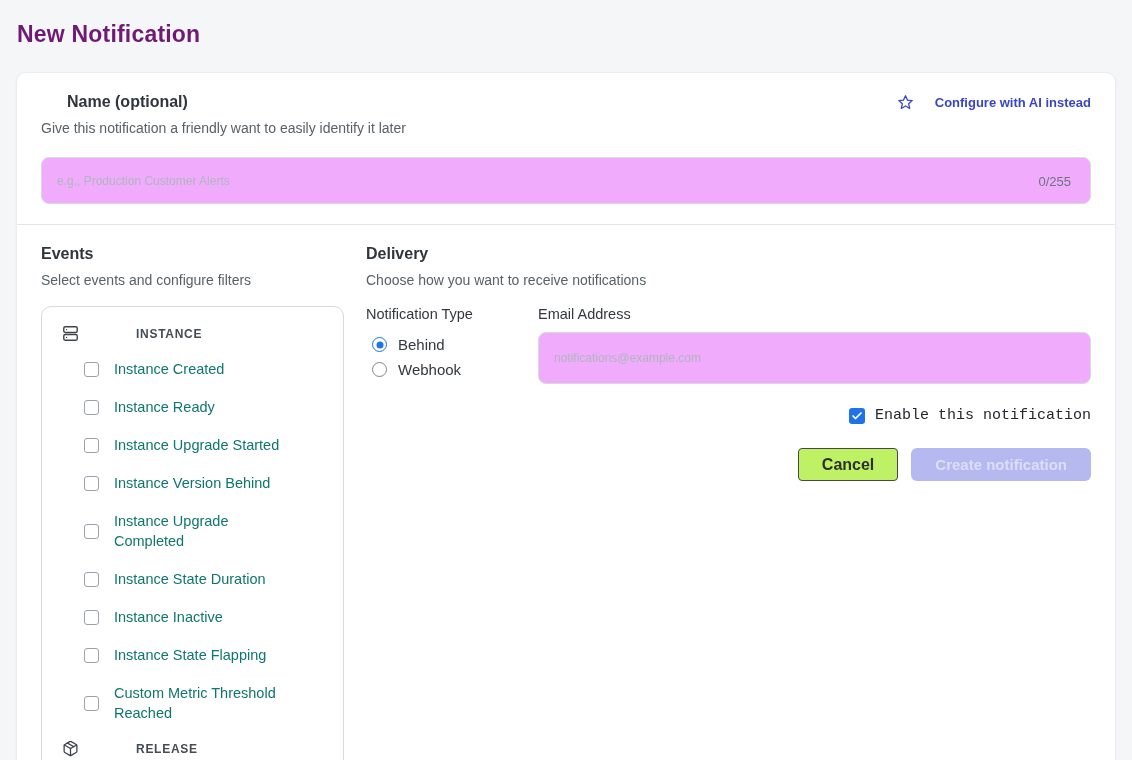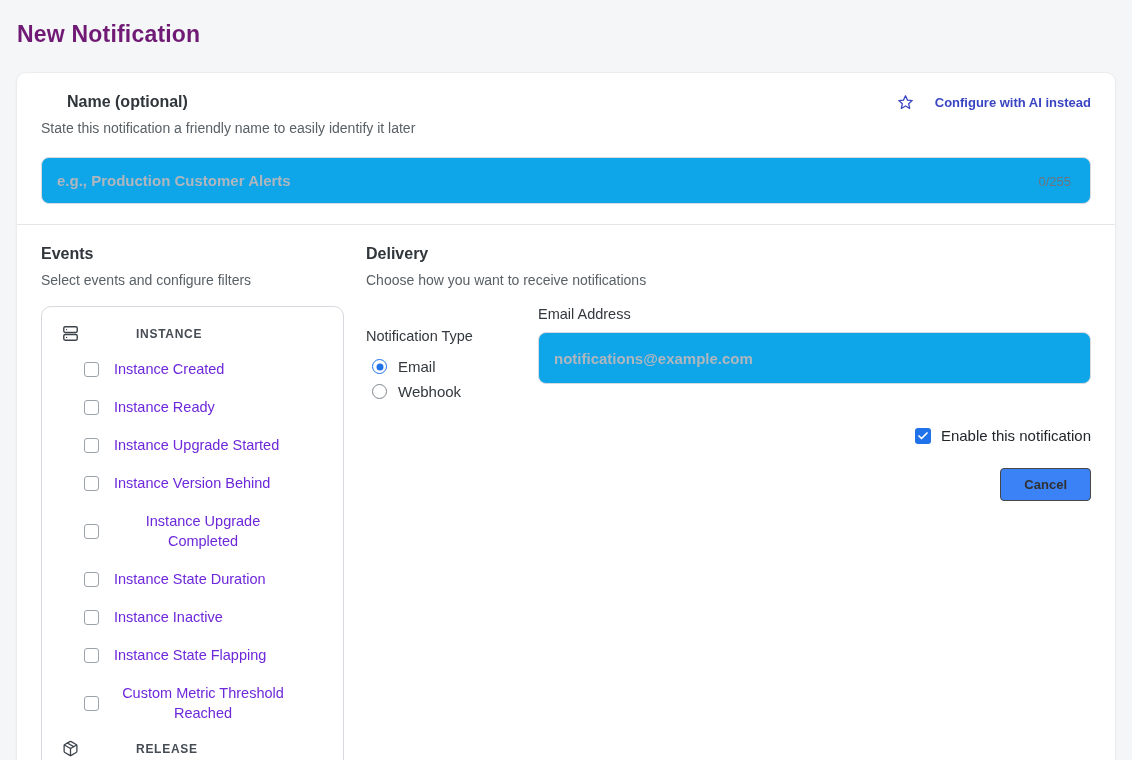--- a/index.html
+++ b/index.html
@@ -24,22 +24,22 @@
   .section-heading { font-size:16px; font-weight:700; color:#2f353b; }
   .ai-link {
     display:flex; align-items:center; gap:21px; cursor:pointer;
     color:#3a45c3; font-size:13px; font-weight:600; text-decoration:none;
   }
   .ai-link svg { display:block; }
   .section-desc { font-size:14px; color:#596066; margin-top:9px; }
   .name-input-wrap { position:relative; margin-top:21px; }
   .text-input {
     width:100%; height:47px; border:1px solid #d6d9dd; border-radius:8px;
-    padding:0 70px 0 15px; font-size:15px; color:#33383e; outline:none;
-    font-family:"Liberation Sans", sans-serif; background:#0ea5e9;font-weight:bold;
+    padding:0 70px 0 15px; font-size:12px; color:#33383e; outline:none;
+    font-family:"Liberation Sans", sans-serif; background:#f0abfc;
   }
   .text-input::placeholder { color:#b0b6bd; }
   .char-counter {
     position:absolute; right:20px; top:50%; transform:translateY(-50%);
     font-size:13px; color:#6d747c;
   }
   .divider { height:1px; background:#e4e7e9; }
   .columns { display:flex; padding:20px 24px 0 24px; gap:22px; }
   .events-col { width:303px; flex:0 0 303px; }
   .delivery-col { flex:1; min-width:0; }
@@ -54,51 +54,51 @@
     letter-spacing:.06em; text-transform:uppercase;padding-left:48px;
   }
   .event-item {
     display:flex; align-items:center; gap:15px;
     margin-left:22px; padding:9px 0; cursor:pointer;
   }
   .checkbox {
     width:15px; height:15px; border:1.5px solid #9ba2ac; border-radius:3px;
     background:#fff; flex:0 0 auto; display:inline-block;
   }
-  .event-label { font-size:14.5px; color:#6d28d9; line-height:20px; max-width:178px;text-align:center; }
+  .event-label { font-size:14.5px; color:#0f766e; line-height:20px; max-width:178px; }
   .delivery-fields { display:flex; margin-top:18px; }
-  .type-col { width:172px; flex:0 0 172px;margin-top:22px; }
+  .type-col { width:172px; flex:0 0 172px; }
   .email-col { flex:1; min-width:0; }
   .field-label { font-size:14.5px; color:#33383e; margin-bottom:10px; }
   .radio-row { display:flex; align-items:center; gap:11px; padding:4px 0 4px 6px; cursor:pointer; }
   .radio {
     width:15px; height:15px; border-radius:50%; flex:0 0 auto;
     border:1.5px solid #80868d; background:#fff; position:relative; display:inline-block;
   }
   .radio.checked { border-color:#2072e8; }
   .radio.checked::after {
     content:""; position:absolute; left:50%; top:50%; transform:translate(-50%,-50%);
     width:7px; height:7px; border-radius:50%; background:#2072e8;
   }
   .radio-label { font-size:15px; color:#33383e; }
   .email-input { height:52px; padding:0 15px; }
   .enable-row {
     display:flex; align-items:center; justify-content:flex-end; gap:10px;
-    margin-top:23px; cursor:pointer;
+    margin-top:23px; cursor:pointer;font-family:Liberation Mono, monospace;
   }
   .checkbox-checked {
     width:16px; height:16px; border-radius:3px; background:#2072e8;
     display:flex; align-items:center; justify-content:center; flex:0 0 auto;
   }
   .enable-label { font-size:15px; color:#23272c; }
   .buttons-row { display:flex; justify-content:flex-end; gap:13px; margin-top:24px; }
   .btn { font-family:"Liberation Sans", sans-serif; cursor:pointer; }
   .btn-cancel {
-    background:#3b82f6; border:1.5px solid #474747; border-radius:4px;
-    color:#303030; font-size:13px; font-weight:700; padding:6px 23px; height:33px;
+    background:#bef264; border:1.5px solid #474747; border-radius:4px;
+    color:#303030; font-size:16px; font-weight:700; padding:6px 23px; height:33px;
   }
   .btn-create {
     background:#b5b9f0; border:none; border-radius:6px;
     color:#dcdef8; font-size:15px; font-weight:700; padding:6px 24px; height:33px;
     cursor:default;
   }
 </style>
 </head>
 <body>
 
@@ -112,21 +112,21 @@
         <div class="section-heading">Name (optional)</div>
         <a class="ai-link">
           <span>
             <svg width="17" height="17" viewBox="0 0 24 24" fill="none" stroke="#3a45c3" stroke-width="1.8" stroke-linejoin="round">
               <path d="M12 2.5l2.85 6.15 6.65.6-5.05 4.55 1.5 6.6L12 16.95 6.05 20.4l1.5-6.6L2.5 9.25l6.65-.6L12 2.5z"></path>
             </svg>
           </span>
           <span>Configure with AI instead</span>
         </a>
       </div>
-      <div class="section-desc">State this notification a friendly name to easily identify it later</div>
+      <div class="section-desc">Give this notification a friendly want to easily identify it later</div>
       <div class="name-input-wrap">
         <input class="text-input" type="text" placeholder="e.g., Production Customer Alerts" style="">
         <span class="char-counter">0/255</span>
       </div>
     </div>
 
     <div class="divider"></div>
 
     <div class="columns">
 
@@ -200,21 +200,21 @@
 
       <div class="delivery-col">
         <div class="section-heading">Delivery</div>
         <div class="section-desc">Choose how you want to receive notifications</div>
 
         <div class="delivery-fields">
           <div class="type-col">
             <div class="field-label">Notification Type</div>
             <label class="radio-row">
               <span class="radio checked"></span>
-              <span class="radio-label">Email</span>
+              <span class="radio-label">Behind</span>
             </label>
             <label class="radio-row">
               <span class="radio"></span>
               <span class="radio-label">Webhook</span>
             </label>
           </div>
           <div class="email-col">
             <div class="field-label">Email Address</div>
             <input class="text-input email-input" type="text" placeholder="notifications@example.com" style="">
           </div>
@@ -224,18 +224,19 @@
           <span class="checkbox-checked">
             <svg width="12" height="12" viewBox="0 0 24 24" fill="none" stroke="#ffffff" stroke-width="3.5" stroke-linecap="round" stroke-linejoin="round">
               <path d="M20 6L9 17l-5-5"></path>
             </svg>
           </span>
           <span class="enable-label">Enable this notification</span>
         </label>
 
         <div class="buttons-row">
           <button class="btn btn-cancel">Cancel</button>
+          <button class="btn btn-create" disabled="">Create notification</button>
         </div>
       </div>
 
     </div>
   </div>
 </div>
 
 </body></html>

